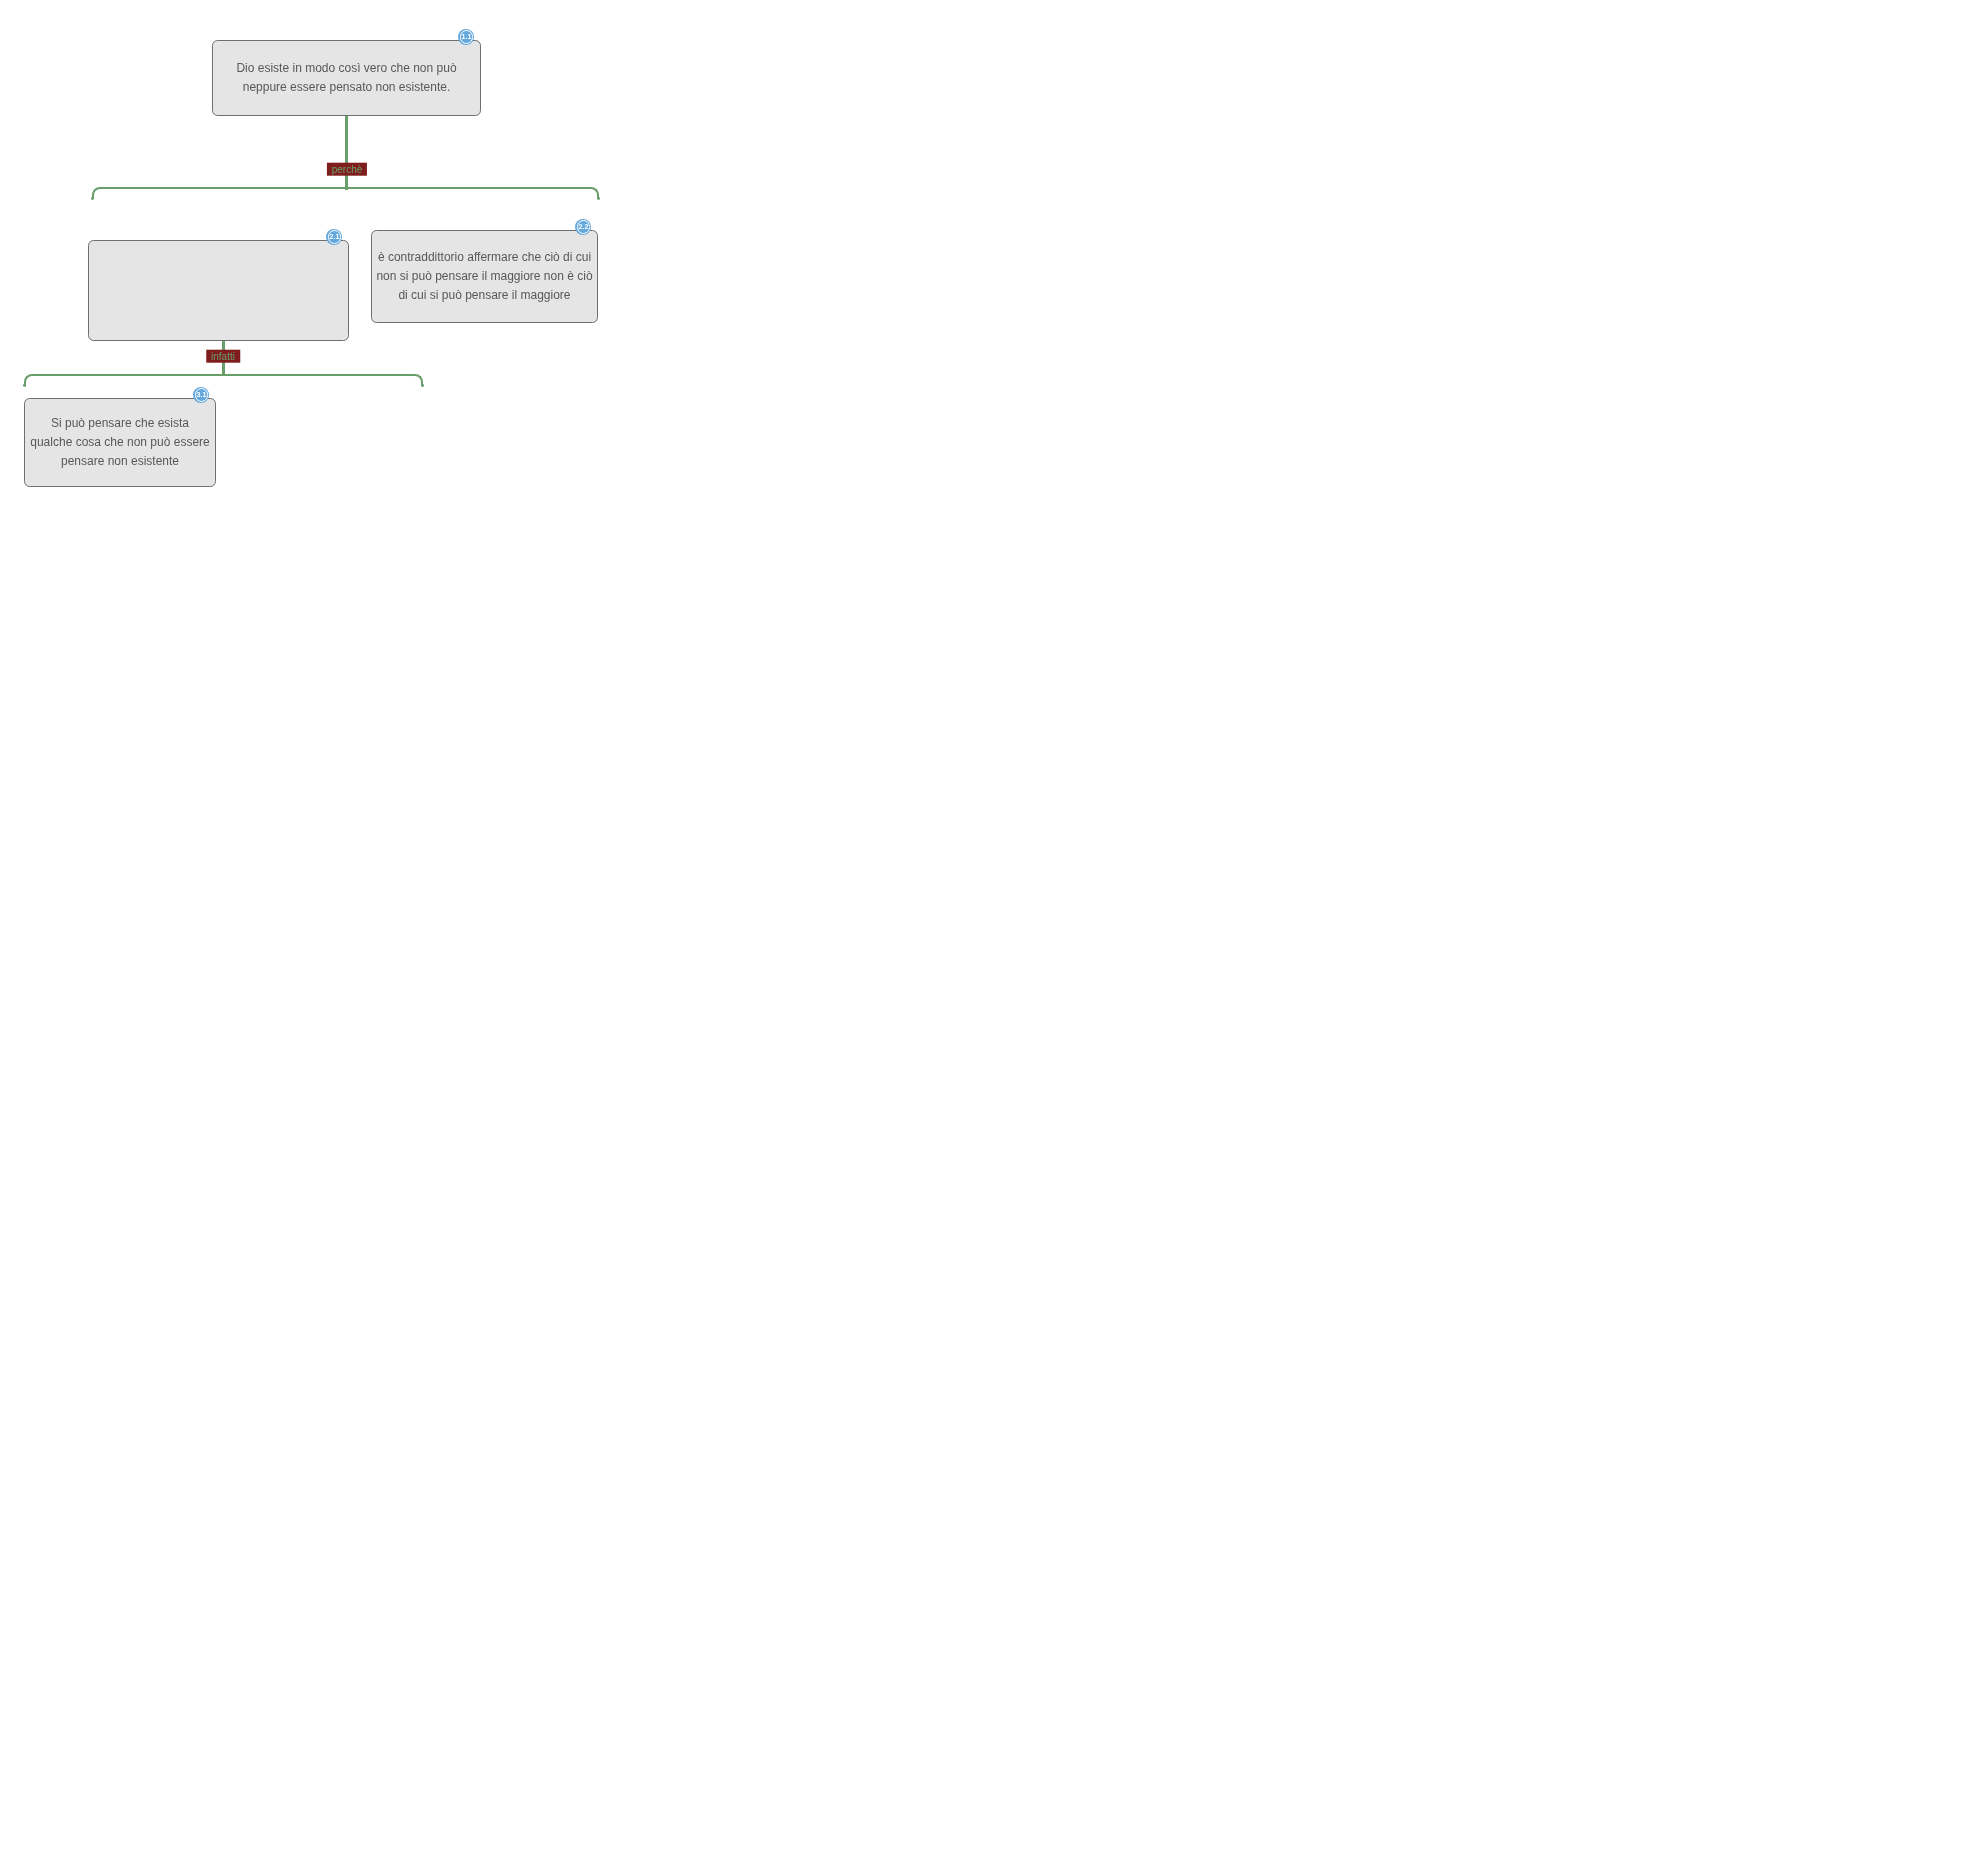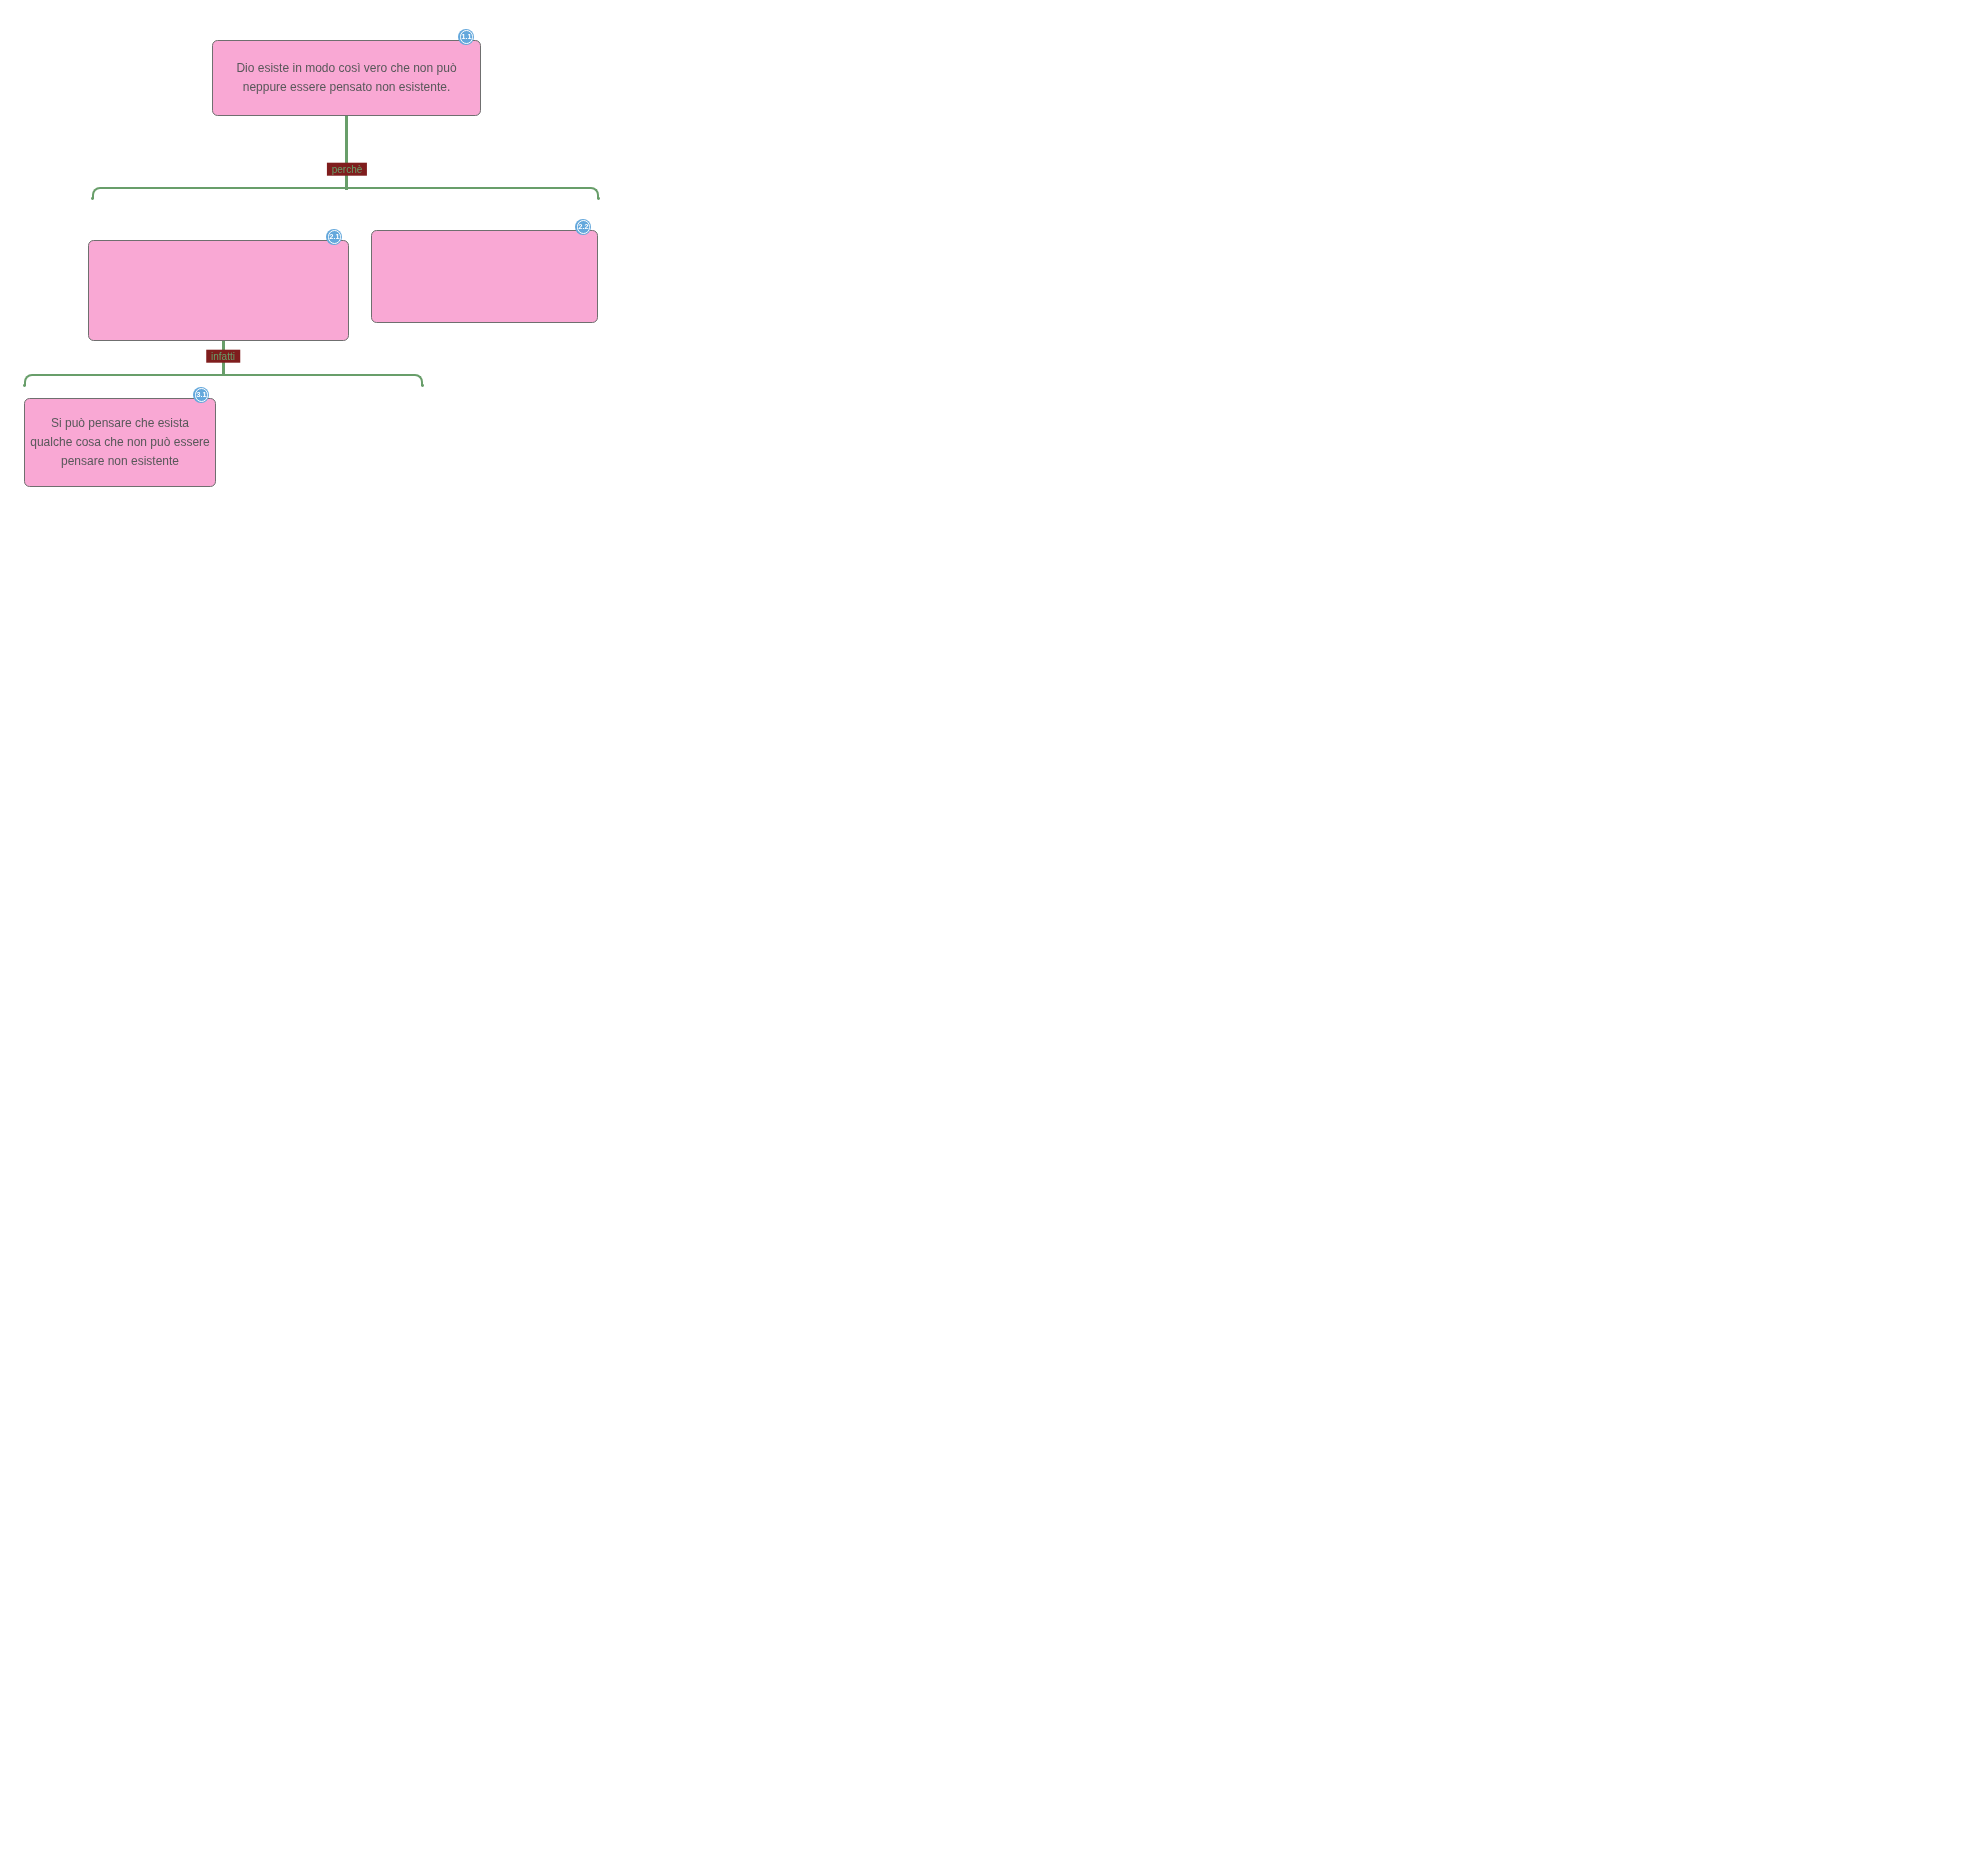--- a/index.html
+++ b/index.html
@@ -13,21 +13,21 @@
     width: 622px;
     height: 533px;
     background: #ffffff;
     overflow: hidden;
   }
 
   
   .node {
     position: absolute;
     box-sizing: border-box;
-    background: #f9a8d4;
+    background: #e5e5e5;
     border: 1.2px solid #6f6f6f;
     border-radius: 5.6px;
     display: flex;
     align-items: center;
     justify-content: center;
     text-align: center;
     color: #58585a;
     font-size: 12px;
     line-height: 19px;
     padding: 0 4px;
@@ -129,20 +129,21 @@
     <span class="badge">1.1</span>
     <span class="ntext">Dio esiste in modo così vero che non può neppure essere pensato non esistente.</span>
   </div>
 
   <div class="node n21">
     <span class="badge">2.1</span>
   </div>
 
   <div class="node n22">
     <span class="badge">2.2</span>
+    <span class="ntext">è contraddittorio affermare che ciò di cui non si può pensare il maggiore non è ciò di cui si può pensare il maggiore</span>
   </div>
 
   <div class="node n31">
     <span class="badge">3.1</span>
     <span class="ntext">Si può pensare che esista qualche cosa che non può essere pensare non esistente</span>
   </div>
 
 
 </div>
 

